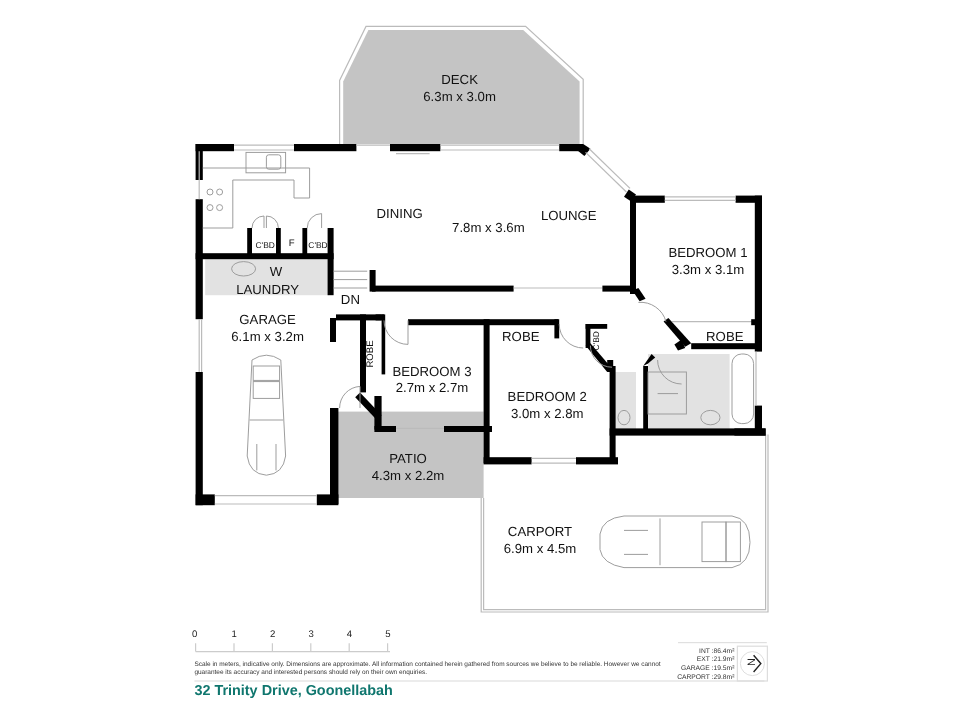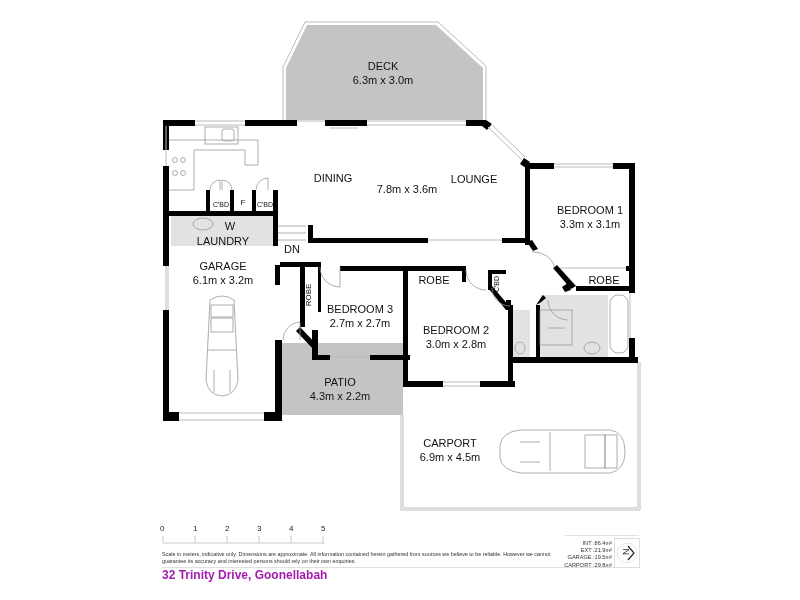--- a/index.html
+++ b/index.html
@@ -8,21 +8,21 @@
   .room-label { font-family:"Liberation Sans", sans-serif; font-size:11px; fill:#111; text-anchor:middle; }
   .small-label { font-family:"Liberation Sans", sans-serif; font-size:8px; fill:#111; text-anchor:middle; }
   .tiny-label { font-family:"Liberation Sans", sans-serif; font-size:7px; fill:#111; text-anchor:middle; }
   .wall { fill:#000; }
   .thin { stroke:#bbb; stroke-width:1; fill:none; }
   .thin-dark { stroke:#999; stroke-width:0.8; fill:none; }
   .shade { fill:#c4c4c4; }
   .lightshade { fill:#e2e2e2; }
   .scale-text { font-family:"Liberation Sans", sans-serif; font-size:8px; fill:#222; }
   .disclaimer { position:absolute; left:162px; top:551px; width:400px; font-size:5.4px; line-height:7px; color:#333; }
-  .address { position:absolute; left:162px; top:568px; font-size:12px; font-weight:bold; color:#a21caf; }
+  .address { position:absolute; left:162px; top:568px; font-size:12px; font-weight:bold; color:#0f766e; }
   .areas { position:absolute; left:548px; top:540px; width:64px; font-size:5.6px; line-height:7.2px; color:#333; text-align:right; }
   .compass { position:absolute; left:614px; top:538px; width:24px; height:28px; border:1px solid #ddd; }
   .footer-line { position:absolute; left:162px; top:567px; width:475px; height:1px; background:#e0e0e0; }
   .box-line { position:absolute; left:565px; top:535px; width:74px; height:1px; background:#e0e0e0; }
 </style>
 </head>
 <body>
 
 <svg id="plan" viewBox="0 0 800 600" xmlns="http://www.w3.org/2000/svg">
 

